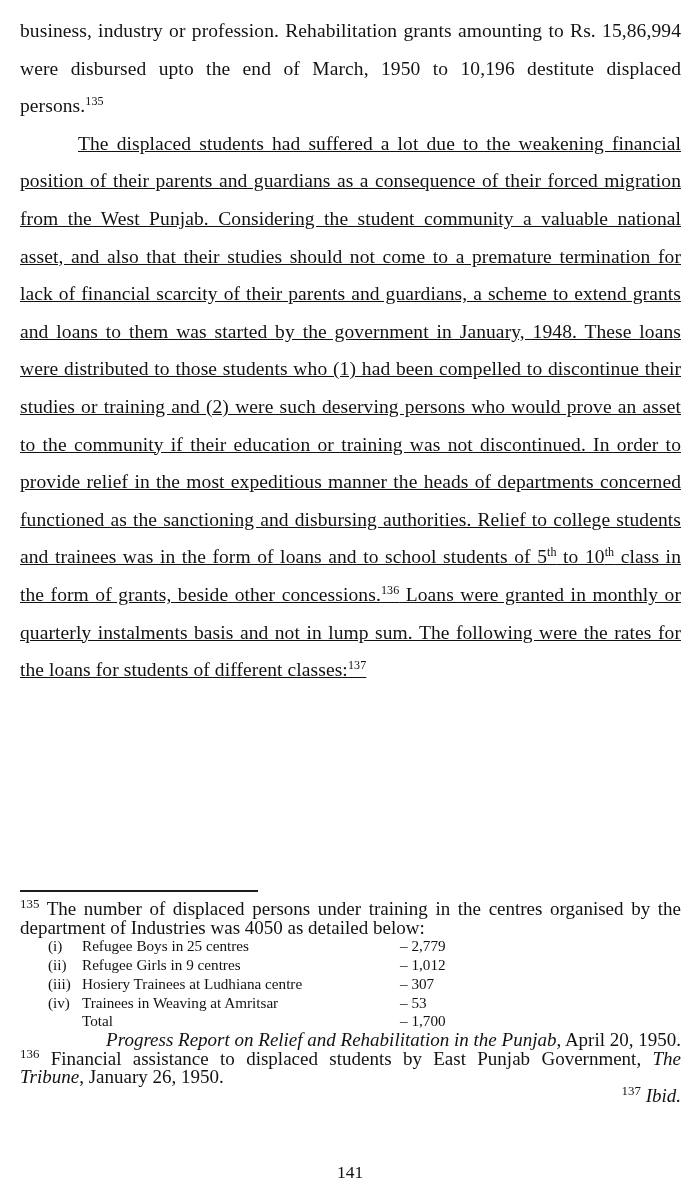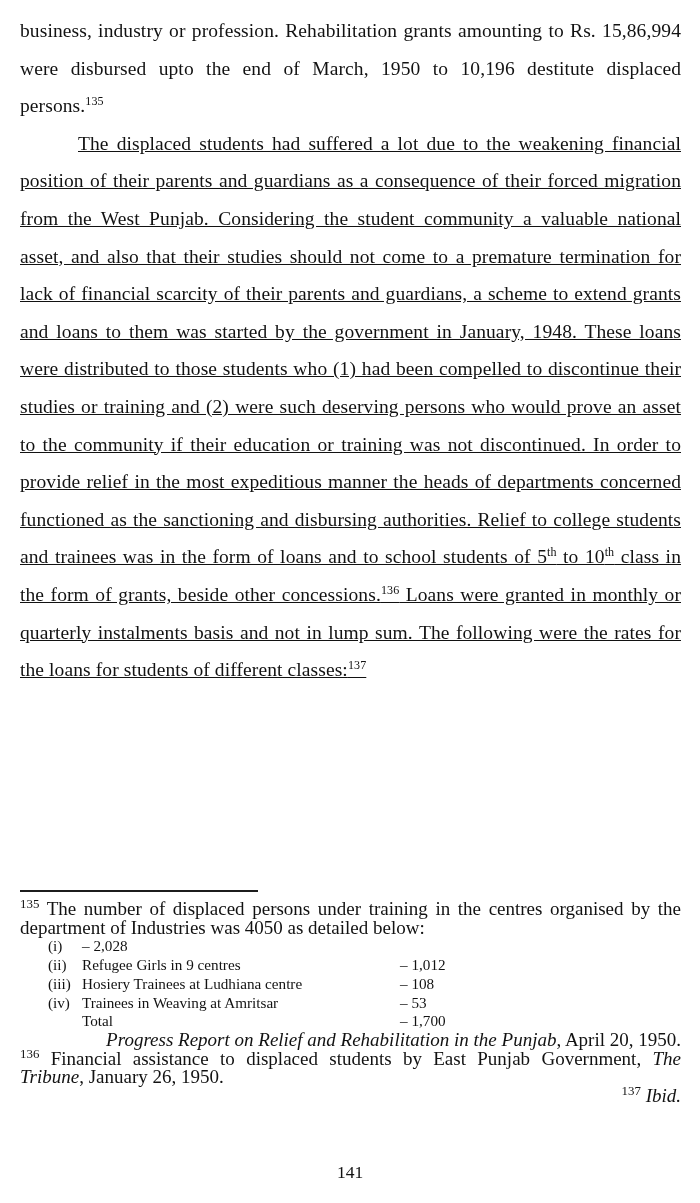--- a/index.html
+++ b/index.html
@@ -136,33 +136,34 @@
   <div class="footnotes">
 
     <hr class="fn-rule">
 
     <p class="fn"><sup>135</sup> <span>The number of displaced persons under training in the centres organised by the department of Industries was 4050 as detailed below:</span></p>
 
     <div class="fn-list">
 
       <div class="fn-list-row">
         <span class="fn-num">(i)</span>
-        <span class="fn-value">– 2,028</span>
+        <span class="fn-label">Refugee Boys in 25 centres</span>
+        <span class="fn-value">– 2,779</span>
       </div>
 
       <div class="fn-list-row">
         <span class="fn-num">(ii)</span>
         <span class="fn-label">Refugee Girls in 9 centres</span>
         <span class="fn-value">– 1,012</span>
       </div>
 
       <div class="fn-list-row">
         <span class="fn-num">(iii)</span>
         <span class="fn-label">Hosiery Trainees at Ludhiana centre</span>
-        <span class="fn-value">– 108</span>
+        <span class="fn-value">– 307</span>
       </div>
 
       <div class="fn-list-row">
         <span class="fn-num">(iv)</span>
         <span class="fn-label">Trainees in Weaving at Amritsar</span>
         <span class="fn-value">– 53</span>
       </div>
 
       <div class="fn-list-row">
         <span class="fn-num"></span>

